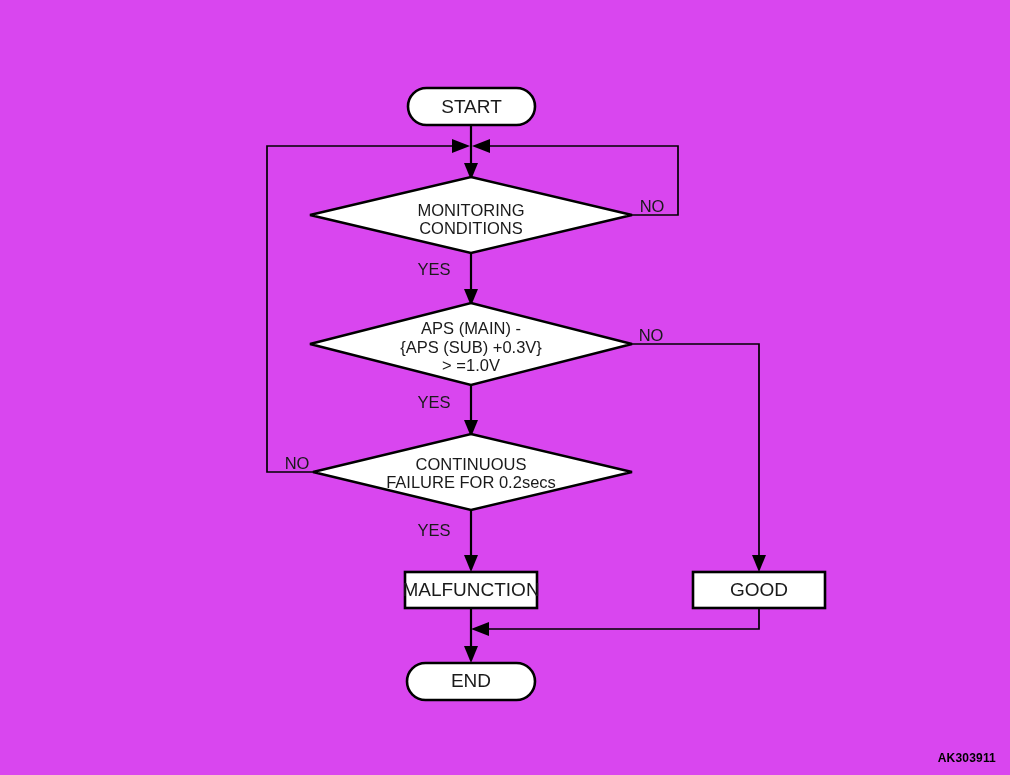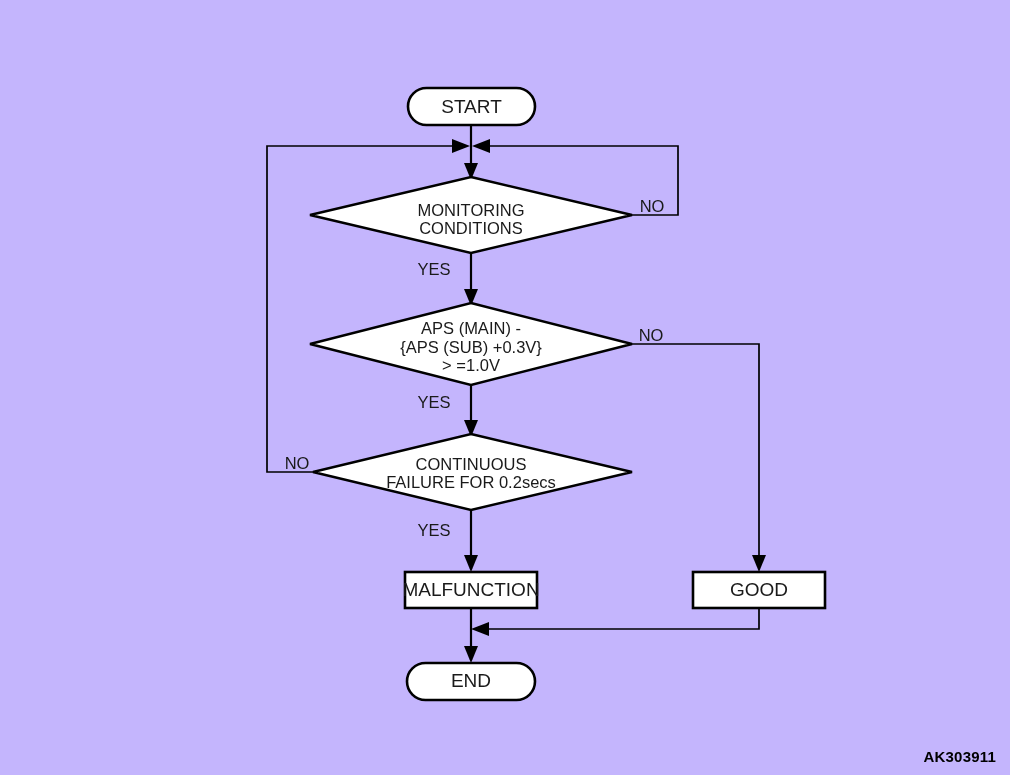--- a/index.html
+++ b/index.html
@@ -8,21 +8,21 @@
     padding: 0;
     background: #ffffff;
   }
   body {
     font-family: "Liberation Sans", sans-serif;
   }
   #page {
     position: relative;
     width: 1010px;
     height: 775px;
-    background: #c4b5fd;
+    background: #d946ef;
     overflow: hidden;
   }
   #flow-svg {
     position: absolute;
     left: 0;
     top: 0;
     width: 1010px;
     height: 775px;
     display: block;
   }
@@ -73,21 +73,21 @@
     font-family: "Liberation Sans", sans-serif;
     font-size: 16.5px;
     fill: #1a1a1a;
     text-anchor: middle;
   }
   .figure-id {
     position: absolute;
     right: 14px;
     bottom: 10px;
     font-family: "Liberation Sans", sans-serif;
-    font-size: 15px;
+    font-size: 12px;
     font-weight: bold;
     color: #000000;
     letter-spacing: 0.2px;
   }
 </style>
 </head>
 <body>
 
 <div id="page">
 

